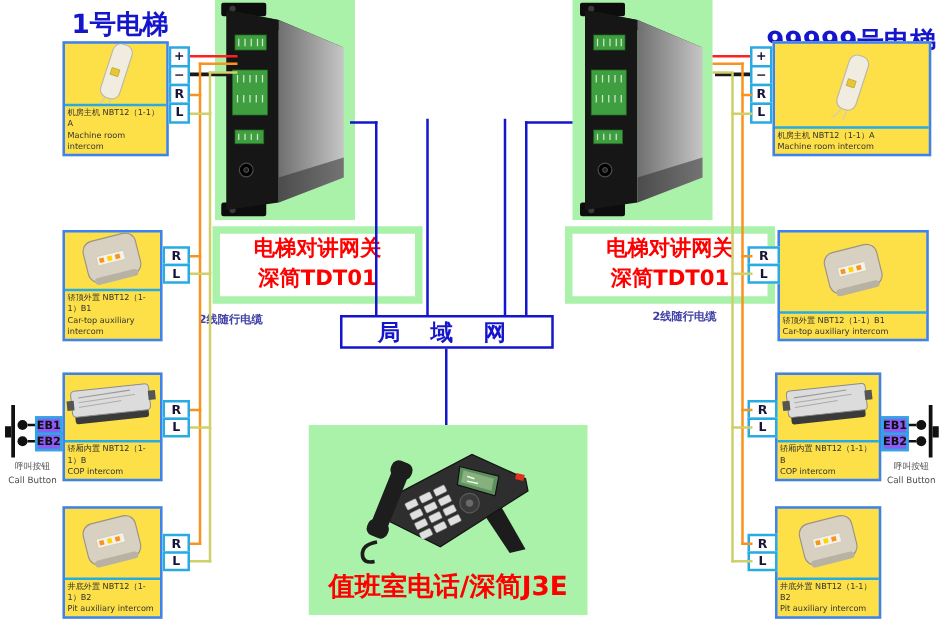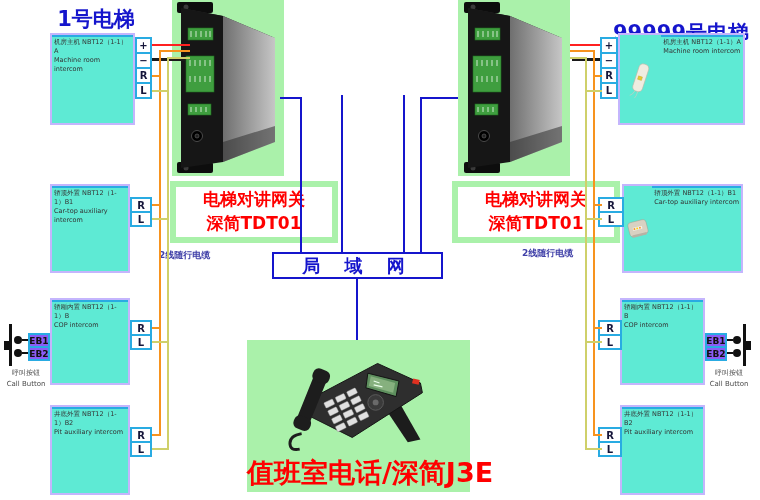--- a/index.html
+++ b/index.html
@@ -1,37 +1,37 @@
 <!DOCTYPE html>
 <html><head>
 <meta charset="utf-8">
 <style>
   html,body{margin:0;padding:0;background:#fff}
   .canvas{position:relative;width:760px;height:500px;background:#fff;overflow:hidden;
           font-family:"DejaVu Sans","Liberation Sans",sans-serif}
   .abs{position:absolute}
   .title{position:absolute;font-size:21px;font-weight:bold;color:#1515cc;white-space:nowrap;text-align:center}
-  .dev-box{position:absolute;border:2px solid #c4b5fd;background:#5eead4;box-sizing:border-box;
-           display:flex;flex-direction:row}
+  .dev-box{position:absolute;border:2px solid #3b82f6;background:#fde047;box-sizing:border-box;
+           display:flex;flex-direction:column}
   .dev-img{flex:1;display:flex;align-items:center;justify-content:center;overflow:hidden}
   .dev-label{border-top:2px solid #29abe2;padding:1px 2px;font-size:6.5px;line-height:1.4;color:#333}
   .term{position:absolute;border:2px solid #29abe2;background:#fff;box-sizing:border-box;
         display:flex;align-items:center;justify-content:center;font-size:10px;font-weight:bold;color:#15153a}
   .eb{position:absolute;border:2px solid #29abe2;background:#8b5cf6;box-sizing:border-box;
       display:flex;align-items:center;justify-content:center;font-size:9px;font-weight:bold;color:#111}
   .wire{position:absolute}
   .w-red{background:#ff2020}.w-black{background:#1a1a1a}.w-orange{background:#f7931e}
   .w-yellow{background:#cfd06a}.w-blue{background:#1515cc}
   .green-panel{position:absolute;background:#aaf1aa}
   .gw-text{position:absolute;background:#fff;display:flex;flex-direction:column;align-items:center;
            justify-content:center;color:#f00;font-weight:bold;font-size:17px;line-height:1.4;white-space:nowrap}
   .lan-box{position:absolute;border:2px solid #1515cc;background:#fff;box-sizing:border-box;
            display:flex;align-items:center;justify-content:center;font-size:18px;font-weight:bold;
            color:#1515cc;letter-spacing:9px;padding-left:1px}
-  .phone-label{position:absolute;color:#f00;font-weight:bold;font-size:27px;text-align:center;white-space:nowrap}
+  .phone-label{position:absolute;color:#f00;font-weight:bold;font-size:21px;text-align:center;white-space:nowrap}
   .note{position:absolute;font-size:9px;font-weight:bold;color:#4040a8;white-space:nowrap}
   .cb-label{position:absolute;font-size:7px;color:#4a4a4a;text-align:center;line-height:1.5}
   .bar{position:absolute;background:#111}
   .dot{position:absolute;width:8px;height:8px;border-radius:50%;background:#111}
 </style>
 </head>
 <body>
 
 <div class="canvas">
 

